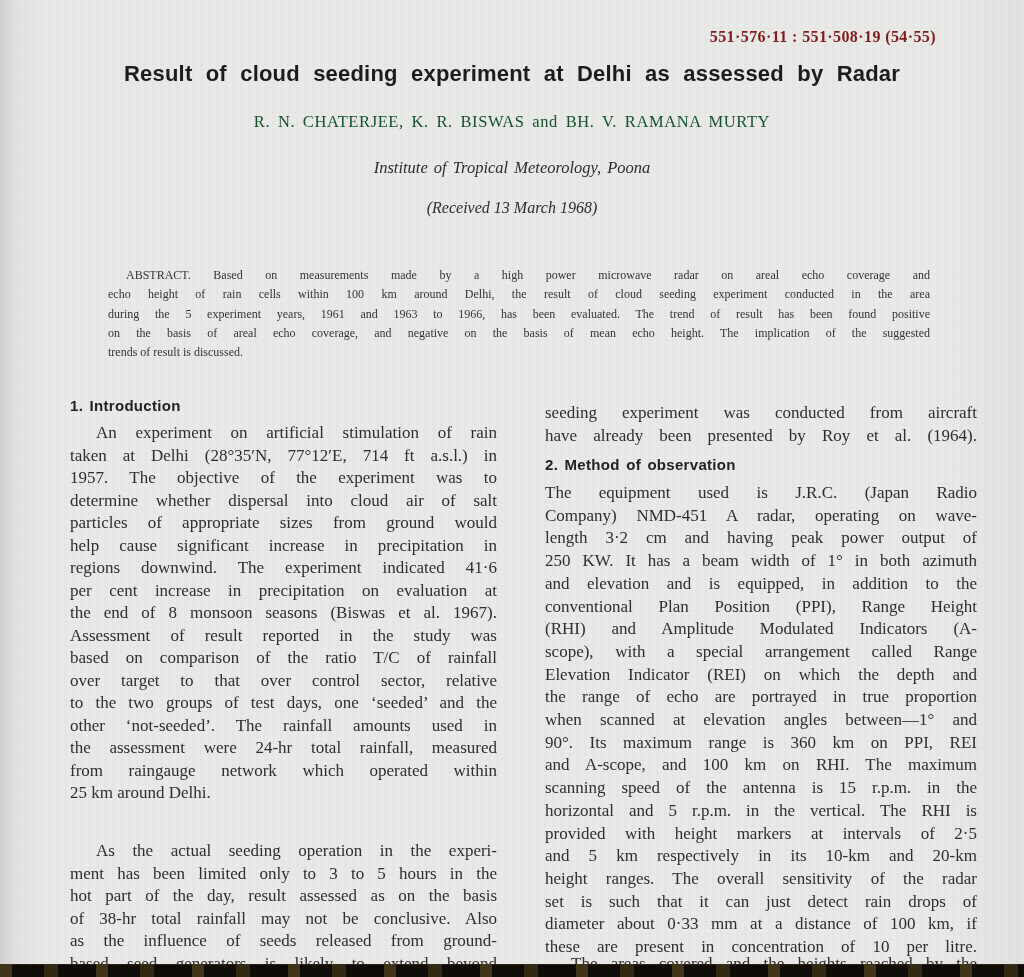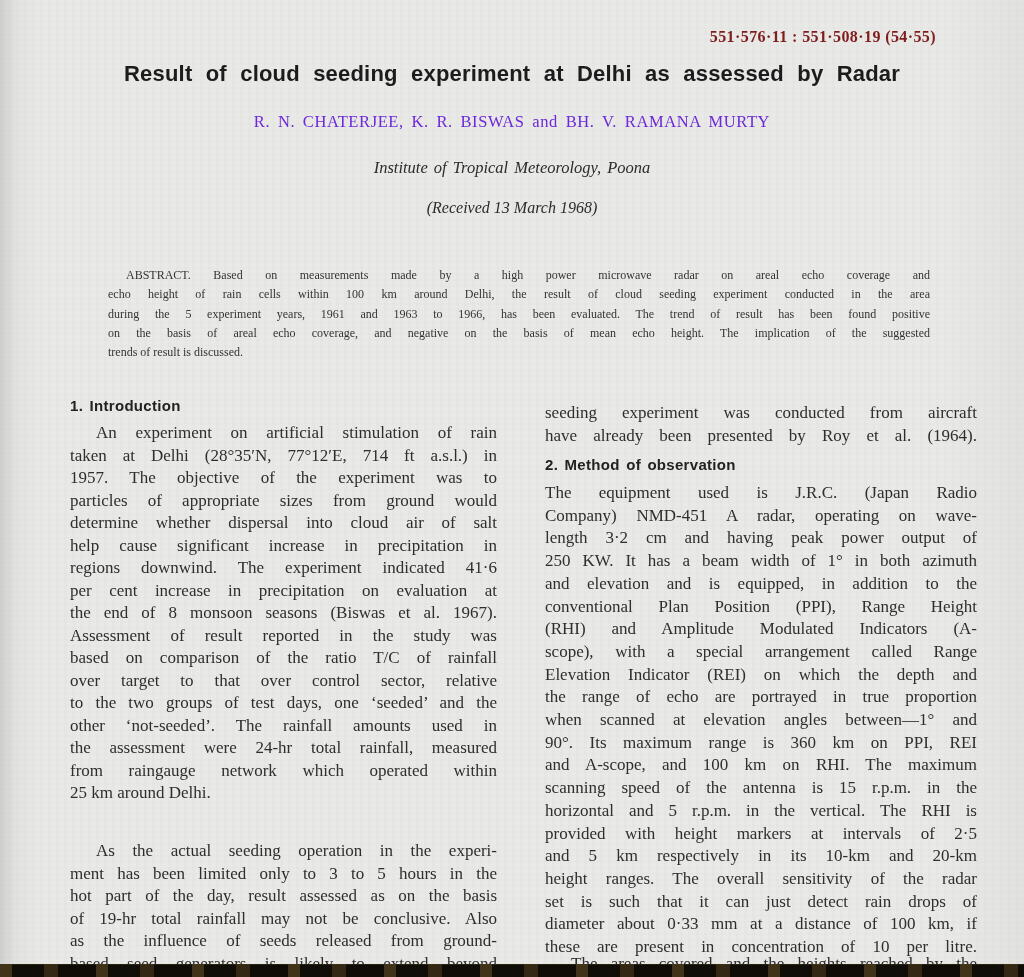--- a/index.html
+++ b/index.html
@@ -20,21 +20,21 @@
     font-size: 16px; font-weight: bold; letter-spacing: 0.4px; color: #7f1d1d;
   }
   .title {
     top: 61px; left: 0; width: 1024px; margin: 0; text-align: center;
     font-family: "Liberation Sans", "DejaVu Sans", sans-serif;
     font-size: 22px; font-weight: bold; color: #1c1c1c;
     letter-spacing: 0.2px; word-spacing: 7px;
   }
   .authors {
     top: 112px; left: 0; width: 1024px; text-align: center;
-    font-size: 16.5px; color: #6d28d9; letter-spacing: 0.6px; word-spacing: 3px;
+    font-size: 16.5px; color: #14532d; letter-spacing: 0.6px; word-spacing: 3px;
   }
   .affiliation {
     top: 158px; left: 0; width: 1024px; text-align: center;
     font-style: italic; font-size: 16.5px; color: #2c2c2c; word-spacing: 2px;
   }
   .received {
     top: 199px; left: 0; width: 1024px; text-align: center;
     font-style: italic; font-size: 16px; color: #2c2c2c;
   }
   .abstract {
@@ -91,41 +91,41 @@
     <div class="line">on the basis of areal echo coverage, and negative on the basis of mean echo height. The implication of the suggested</div>
     <div class="line last">trends of result is discussed.</div>
   </div>
 
 <div class="abs heading h-intro">1. Introduction</div>
 
 <div class="abs body-para indent-first p-l1">
     <div class="line">An experiment on artificial stimulation of rain</div>
     <div class="line">taken at Delhi (28°35′N, 77°12′E, 714 ft a.s.l.) in</div>
     <div class="line">1957. The objective of the experiment was to</div>
+    <div class="line">determine whether dispersal into cloud air of salt</div>
     <div class="line">particles of appropriate sizes from ground would</div>
-    <div class="line">determine whether dispersal into cloud air of salt</div>
     <div class="line">help cause significant increase in precipitation in</div>
     <div class="line">regions downwind. The experiment indicated 41·6</div>
     <div class="line">per cent increase in precipitation on evaluation at</div>
     <div class="line">the end of 8 monsoon seasons (Biswas et al. 1967).</div>
     <div class="line">Assessment of result reported in the study was</div>
     <div class="line">based on comparison of the ratio T/C of rainfall</div>
     <div class="line">over target to that over control sector, relative</div>
     <div class="line">to the two groups of test days, one ‘seeded’ and the</div>
     <div class="line">other ‘not-seeded’. The rainfall amounts used in</div>
     <div class="line">the assessment were 24-hr total rainfall, measured</div>
     <div class="line">from raingauge network which operated within</div>
     <div class="line last">25 km around Delhi.</div>
   </div>
 
 <div class="abs body-para indent-first p-l2">
     <div class="line">As the actual seeding operation in the experi-</div>
     <div class="line">ment has been limited only to 3 to 5 hours in the</div>
     <div class="line">hot part of the day, result assessed as on the basis</div>
-    <div class="line">of 19-hr total rainfall may not be conclusive. Also</div>
+    <div class="line">of 38-hr total rainfall may not be conclusive. Also</div>
     <div class="line">as the influence of seeds released from ground-</div>
     <div class="line">based seed generators is likely to extend beyond</div>
   </div>
 
 <div class="abs body-para col-right p-rc">
     <div class="line">seeding experiment was conducted from aircraft</div>
     <div class="line">have already been presented by Roy et al. (1964).</div>
   </div>
 
 <div class="abs heading h-method">2. Method of observation</div>

